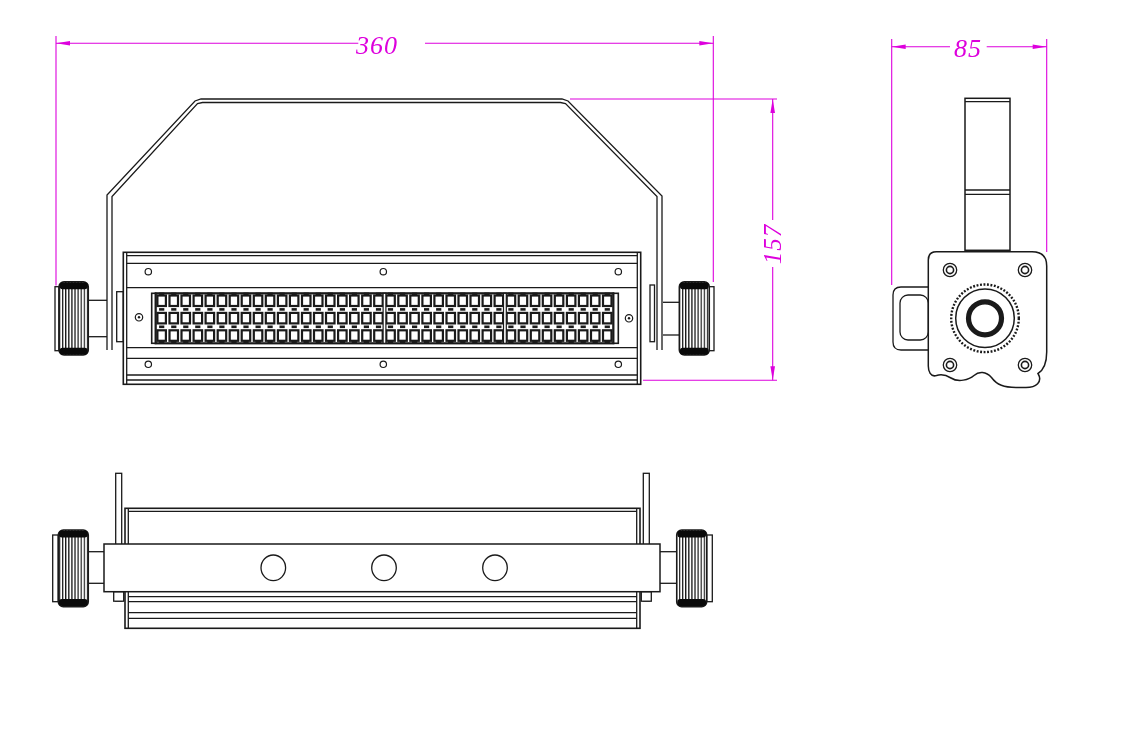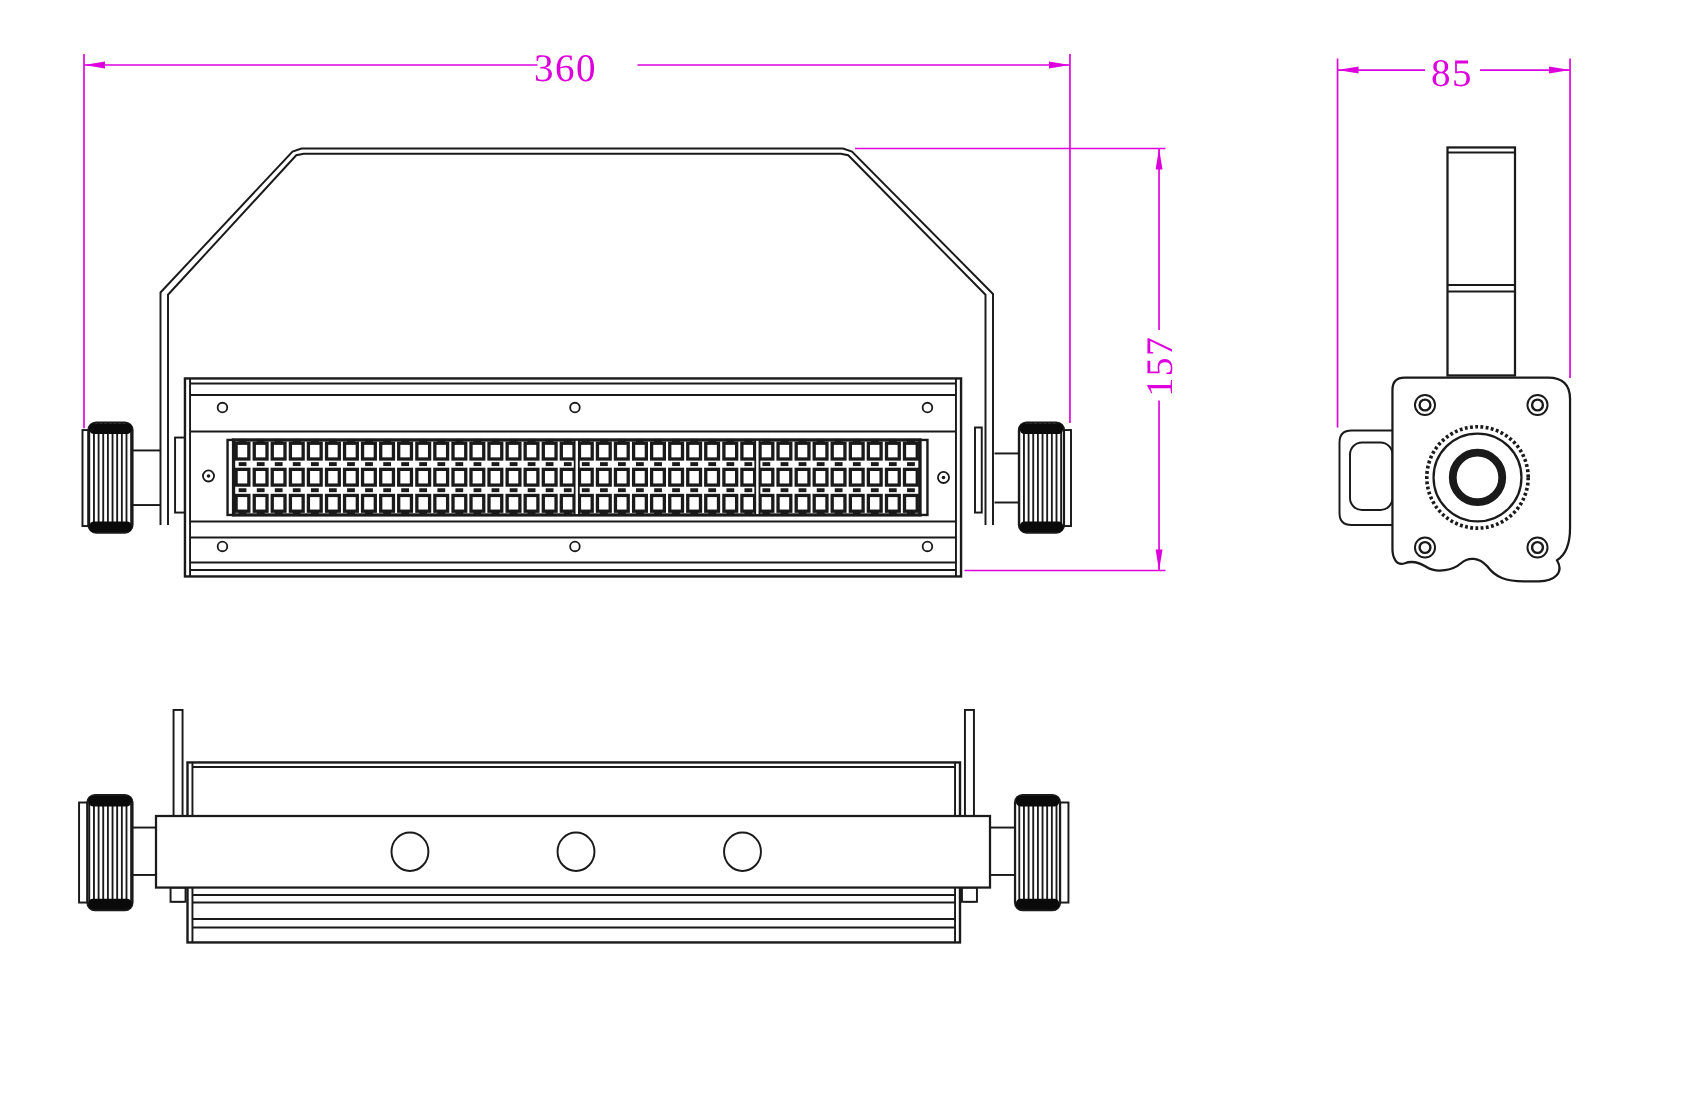--- a/index.html
+++ b/index.html
@@ -1,17 +1,17 @@
 <!DOCTYPE html>
 <html><head>
 <meta charset="utf-8">
 <style>
   html,body{margin:0;padding:0;background:#ffffff;}
   .canvas{position:relative;width:1135px;height:729px;background:#fff;overflow:hidden;
-          font-family:"Liberation Serif", serif;}
+          font-family:"Liberation Serif", serif;font-style:italic;}
   svg{display:block}
   text.dim{font-family:"Liberation Serif", serif;letter-spacing:1px;}
 </style>
 </head>
 <body>
 
 <div class="canvas">
 <svg width="1135" height="729" viewBox="0 0 1135 729">
   <defs>
     <pattern id="knurl" width="3.1" height="4" patternUnits="userSpaceOnUse">

